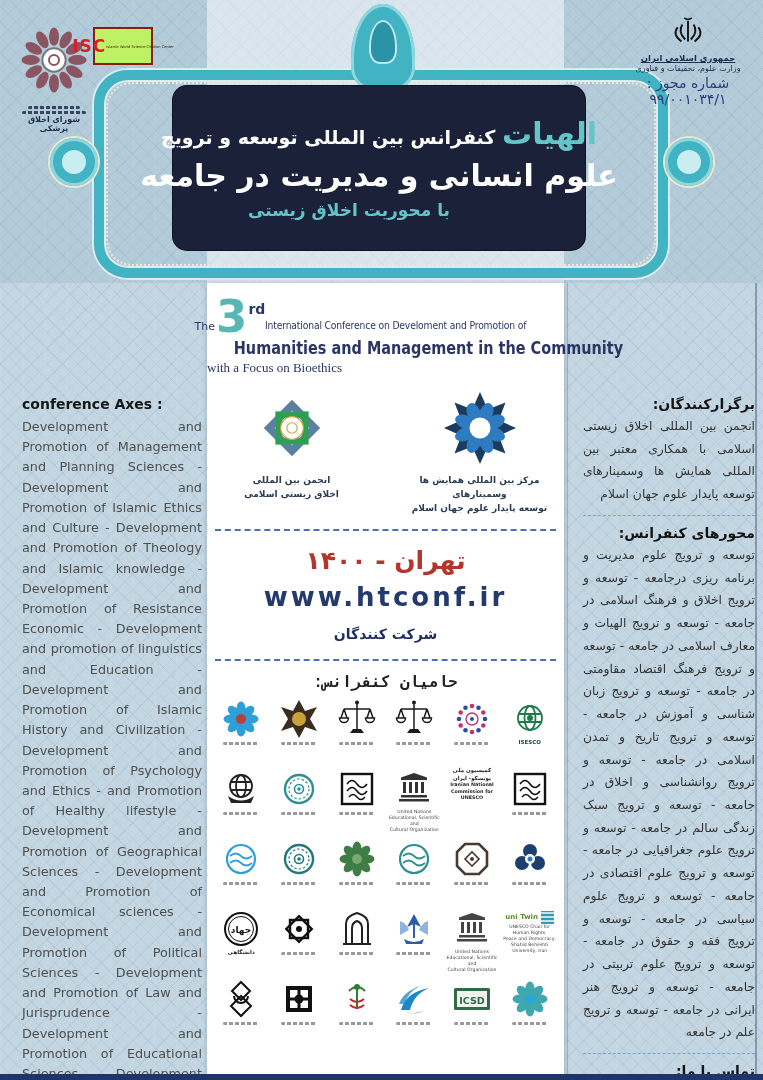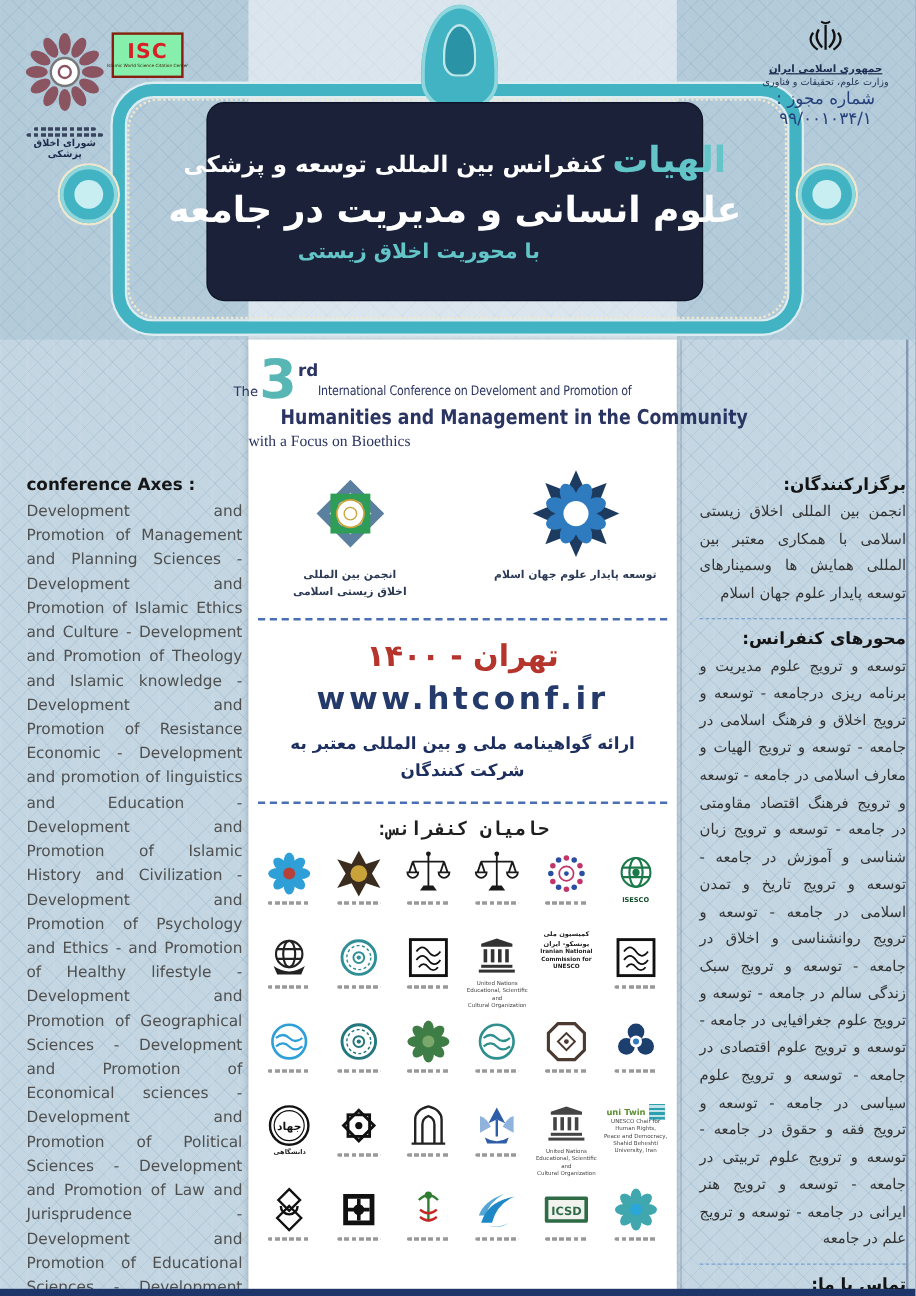--- a/index.html
+++ b/index.html
@@ -33,22 +33,22 @@
   .b1{color:#fff;font-size:19px;font-weight:bold;white-space:nowrap;}
   .b1 .hl{color:#63c5c8;font-size:30px;font-weight:bold;}
   .b2{color:#fff;font-size:30px;font-weight:bold;white-space:nowrap;}
   .b3{color:#63c5c8;font-size:17px;font-weight:bold;transform:translateX(-30px);}
 
   
   .ssu{position:absolute;left:14px;top:20px;width:80px;text-align:center;}
   .ssu-cap{font-size:8px;font-weight:bold;color:#1d2b4a;margin-top:1px;}
   .ssu-squig{height:3px;width:52px;margin:2px auto 0;border-radius:2px;
     background:repeating-linear-gradient(90deg,#39445e 0 4px,transparent 4px 6px);}
-  .isc{position:absolute;left:93px;top:27px;width:56px;height:34px;background:#86efac;
-    border:2px solid #8a1d12;display:flex;flex-direction:column;align-items:center;justify-content:center;}
+  .isc{position:absolute;left:93px;top:27px;width:56px;height:34px;background:#bef264;
+    border:2px solid #8a1d12;display:flex;align-items:center;justify-content:center;}
   .isc-label{color:#d81f26;font-size:17px;font-weight:bold;letter-spacing:1px;line-height:1;}
   .isc-cap{font-size:3.6px;color:#3a2000;margin-top:1px;white-space:nowrap;}
 
   
   .gov{position:absolute;right:14px;top:16px;width:122px;text-align:center;color:#1c2c4e;}
   .gov1{font-size:8.5px;font-weight:bold;margin-top:1px;text-decoration:underline;}
   .gov2{font-size:8px;margin-top:1px;}
   .gov3{font-size:14px;color:#25407a;margin-top:2px;}
 
   
@@ -110,21 +110,21 @@
   <div class="bg-pattern"></div>
   <div class="topband"></div>
   <div class="center-strip"></div>
 
   <div class="frame"></div>
   <div class="finial"></div>
   <div class="med med-l"></div>
   <div class="med med-r"></div>
 
   <div class="banner">
-    <div class="b1" dir="rtl"><span class="hl">الهیات</span> <span>کنفرانس بین المللی توسعه و پزشکی</span></div>
+    <div class="b1" dir="rtl"><span class="hl">الهیات</span> <span>کنفرانس بین المللی توسعه و ترویج</span></div>
     <div class="b2" dir="rtl">علوم انسانی و مدیریت در جامعه</div>
     <div class="b3" dir="rtl">با محوریت اخلاق زیستی</div>
   </div>
 
   <div class="ssu">
     <svg viewBox="0 0 48 48">
       <g id="pp"></g>
       <g fill="#8a5560">
         <ellipse cx="24" cy="10" rx="3" ry="5.5"></ellipse>
           <ellipse cx="24" cy="10" rx="3" ry="5.5" transform="rotate(30 24 24)"></ellipse>
@@ -211,30 +211,30 @@
             <ellipse cx="40" cy="23" rx="7" ry="11" transform="rotate(112.5 40 40)"></ellipse>
               <ellipse cx="40" cy="23" rx="7" ry="11" transform="rotate(157.5 40 40)"></ellipse>
             <ellipse cx="40" cy="23" rx="7" ry="11" transform="rotate(202.5 40 40)"></ellipse>
               <ellipse cx="40" cy="23" rx="7" ry="11" transform="rotate(247.5 40 40)"></ellipse>
             <ellipse cx="40" cy="23" rx="7" ry="11" transform="rotate(292.5 40 40)"></ellipse>
               <ellipse cx="40" cy="23" rx="7" ry="11" transform="rotate(337.5 40 40)"></ellipse>
           </g>
           <circle cx="40" cy="40" r="11" fill="#fff"></circle>
         </svg>
         <div class="org-cap" dir="rtl">
+          <div>مرکز بین المللی همایش ها وسمینارهای</div>
           <div>توسعه پایدار علوم جهان اسلام</div>
         </div>
       </div>
     </div>
 
     <div class="sep"></div>
     <div class="venue" dir="rtl">تهران - ۱۴۰۰</div>
     <a href="#" class="site">www.htconf.ir</a>
     <div class="cert" dir="rtl">
-      <div>ارائه گواهینامه ملی و بین المللی معتبر به</div>
       <div>شرکت کنندگان</div>
     </div>
     <div class="sep"></div>
     <div class="sp-title" dir="rtl">حامیان کنفرانس:</div>
     <div class="grid" id="grid">
         <div class="cell">
           <svg viewBox="0 0 40 40" xmlns="http://www.w3.org/2000/svg">
             <ellipse cx="20" cy="10" rx="4.6" ry="7.5" fill="#2f9fd8" transform="rotate(0 20 20)"></ellipse>
             <ellipse cx="20" cy="10" rx="4.6" ry="7.5" fill="#2f9fd8" transform="rotate(45 20 20)"></ellipse>
             <ellipse cx="20" cy="10" rx="4.6" ry="7.5" fill="#2f9fd8" transform="rotate(90 20 20)"></ellipse>

